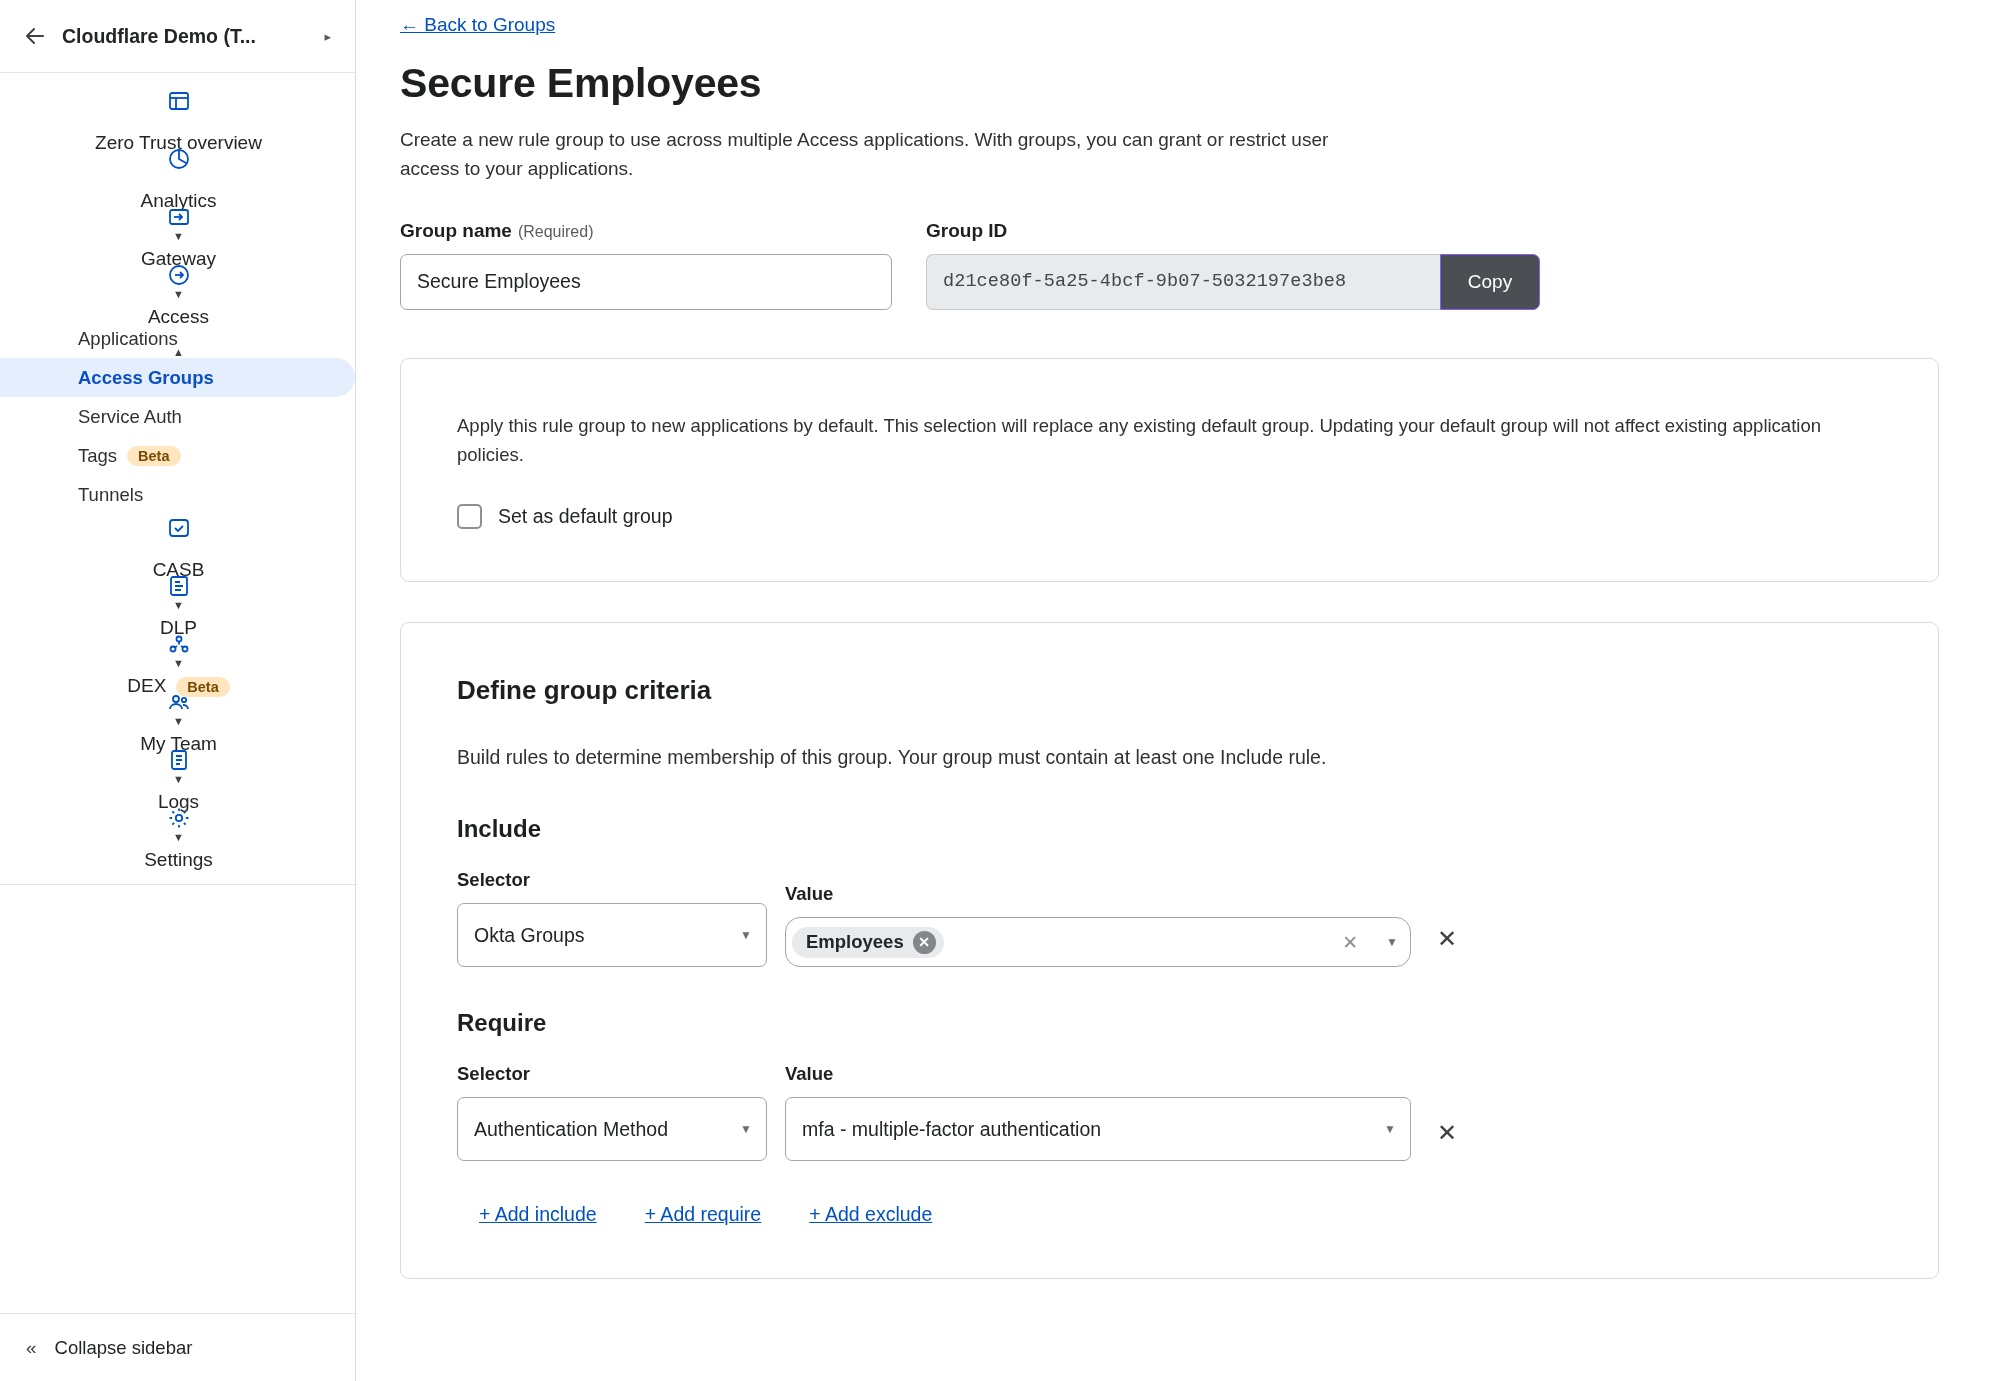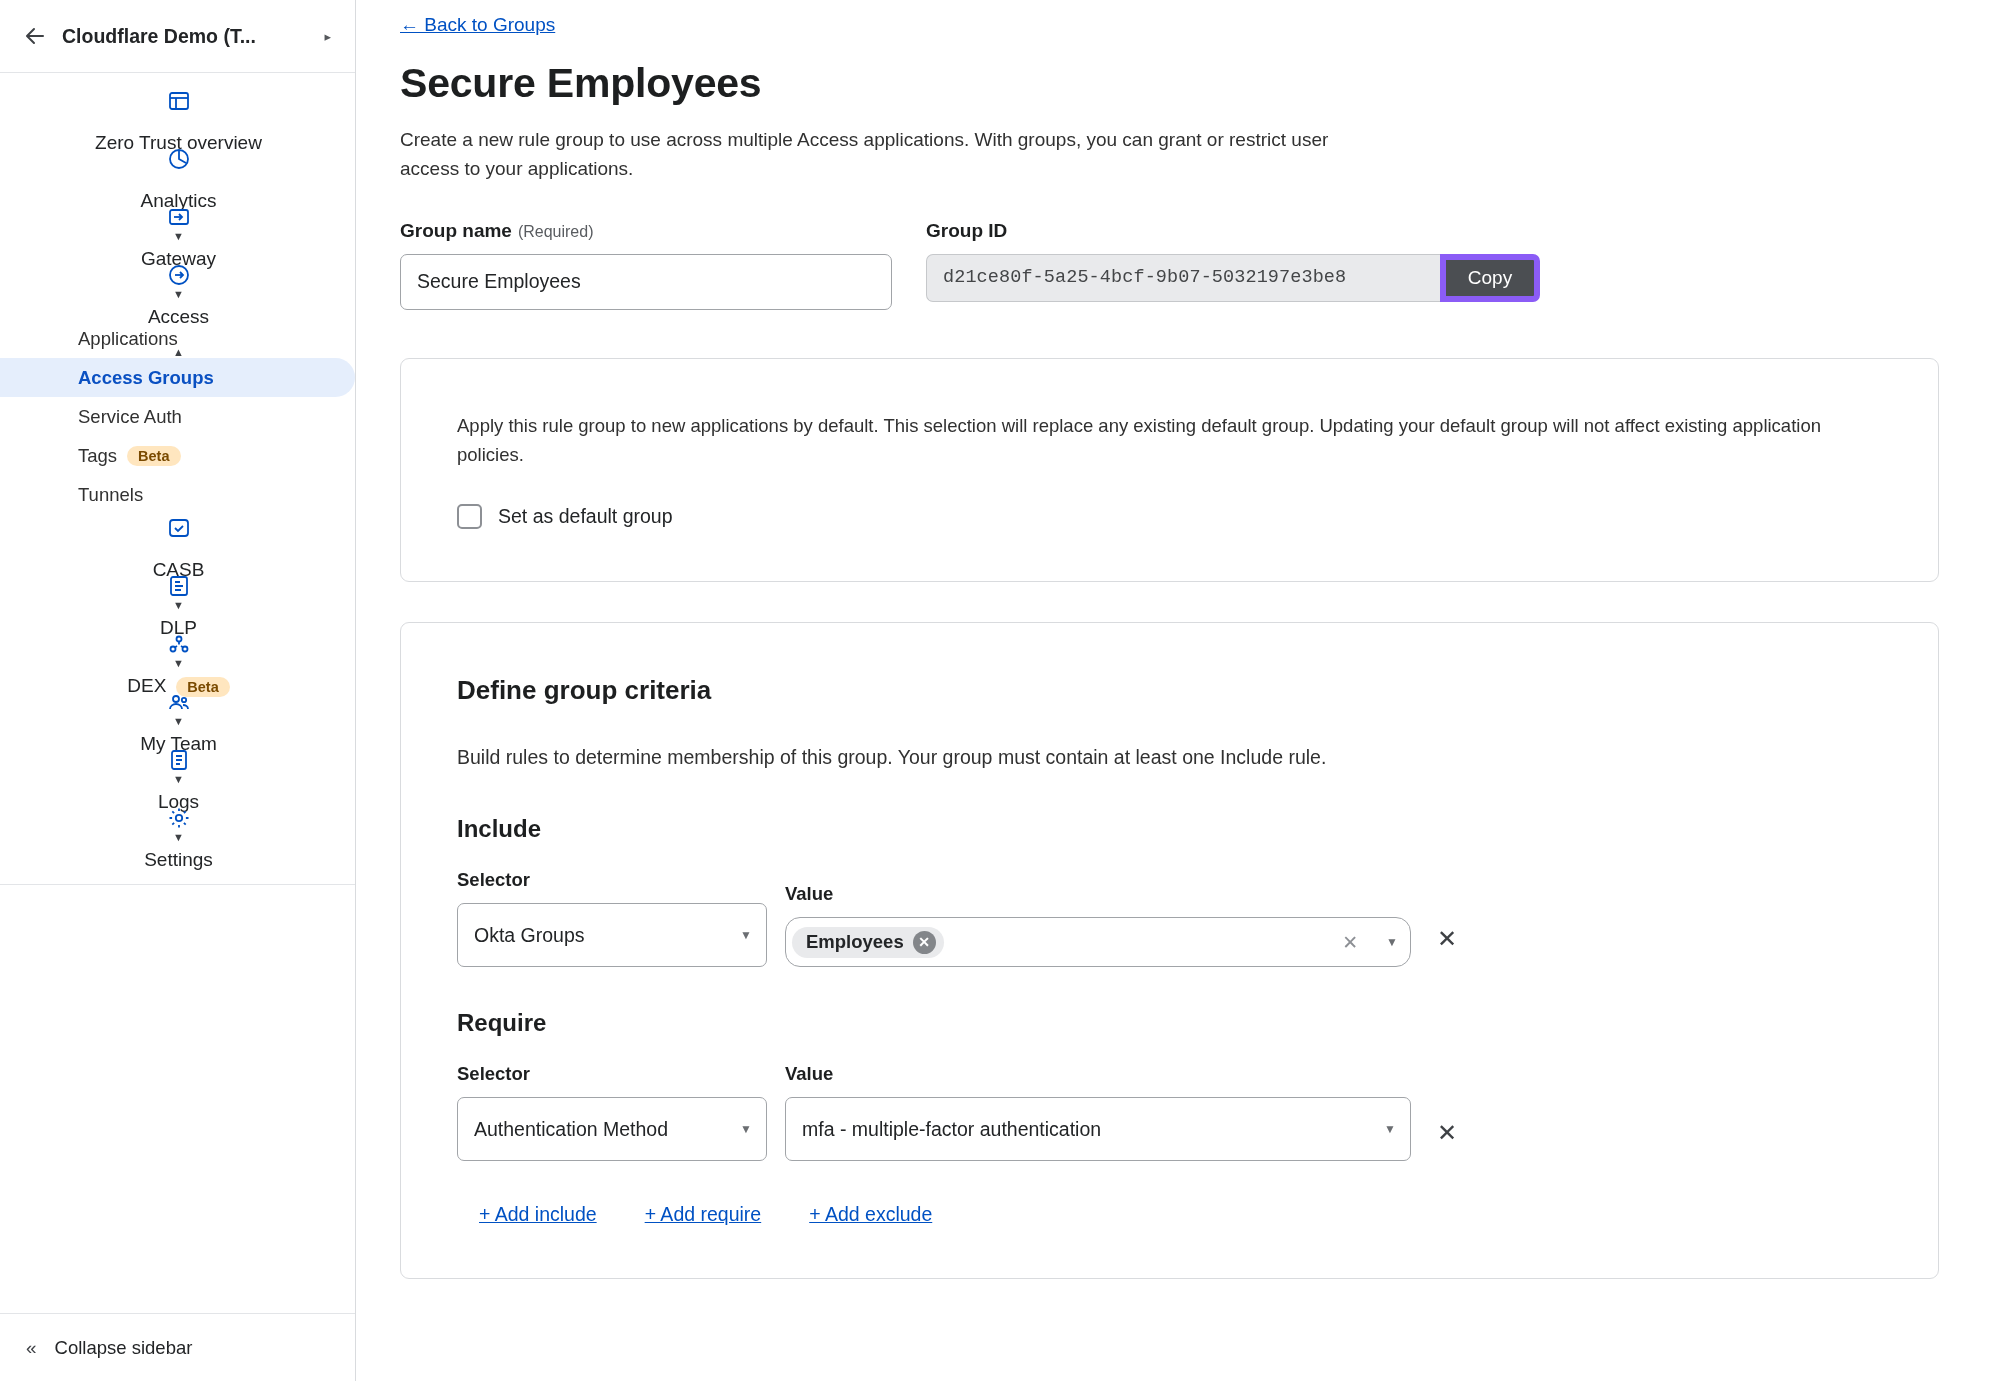--- a/index.html
+++ b/index.html
@@ -163,40 +163,40 @@
     width: 492px;
     height: 56px;
     border: 1px solid #a1a4a8;
     border-radius: 7px;
     font-size: 19.5px;
     padding: 0 16px;
     color: #232527;
     background: #fff;
     font-family: "Liberation Sans", sans-serif;
   }
-  .gid-wrap { display: flex; width: 614px; height: 48px; }
+  .gid-wrap { display: flex; width: 614px; height: 56px; }
   .gid-value {
     flex: 1;
     background: #e9eaec;
     border: 1px solid #c6c8cb;
     border-right: none;
     border-radius: 7px 0 0 7px;
     display: flex;
     align-items: center;
     padding: 0 16px;
     font-family: "Liberation Mono", monospace;
     font-size: 18.5px;
     color: #444648;
     letter-spacing: 0.1px;
   }
   .copy-btn {
     width: 100px;
     background: #4b4e52;
     color: #fff;
-    border: 6px solid #8b5cf6;
+    border: 1px solid #8b5cf6;
     border-radius: 0 7px 7px 0;
     font-size: 19px;
     cursor: pointer;
     font-family: "Liberation Sans", sans-serif;
   }
 
   .card {
     border: 1px solid #d9dbde;
     border-radius: 9px;
     background: #fff;

